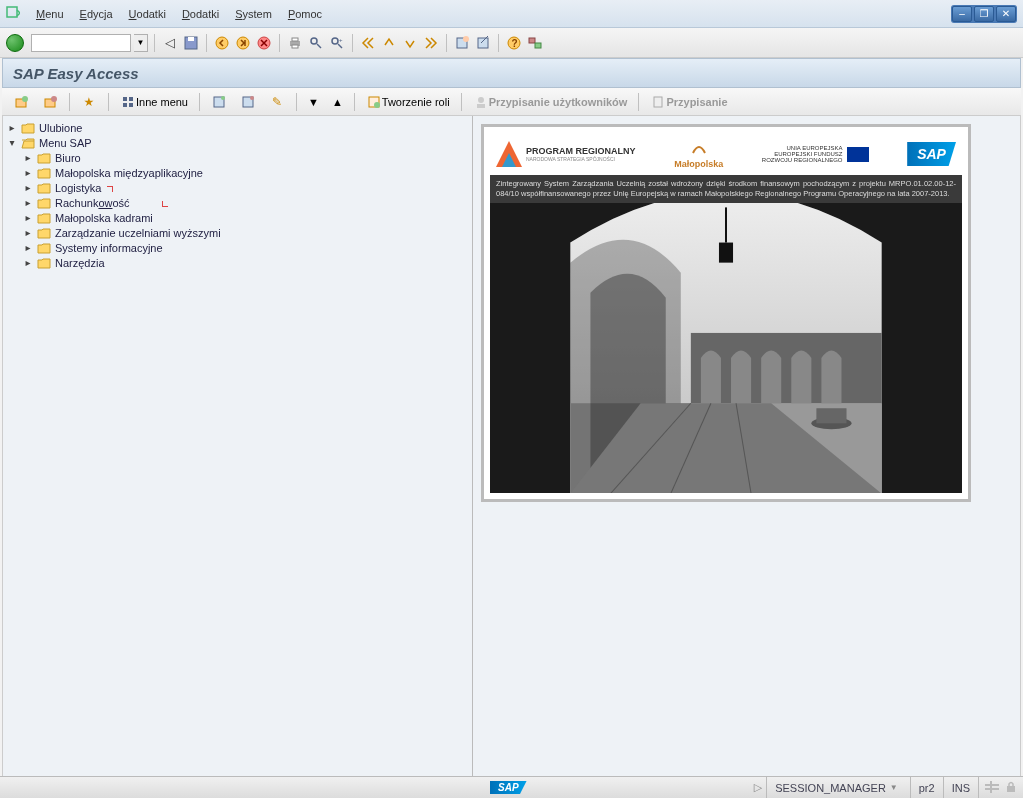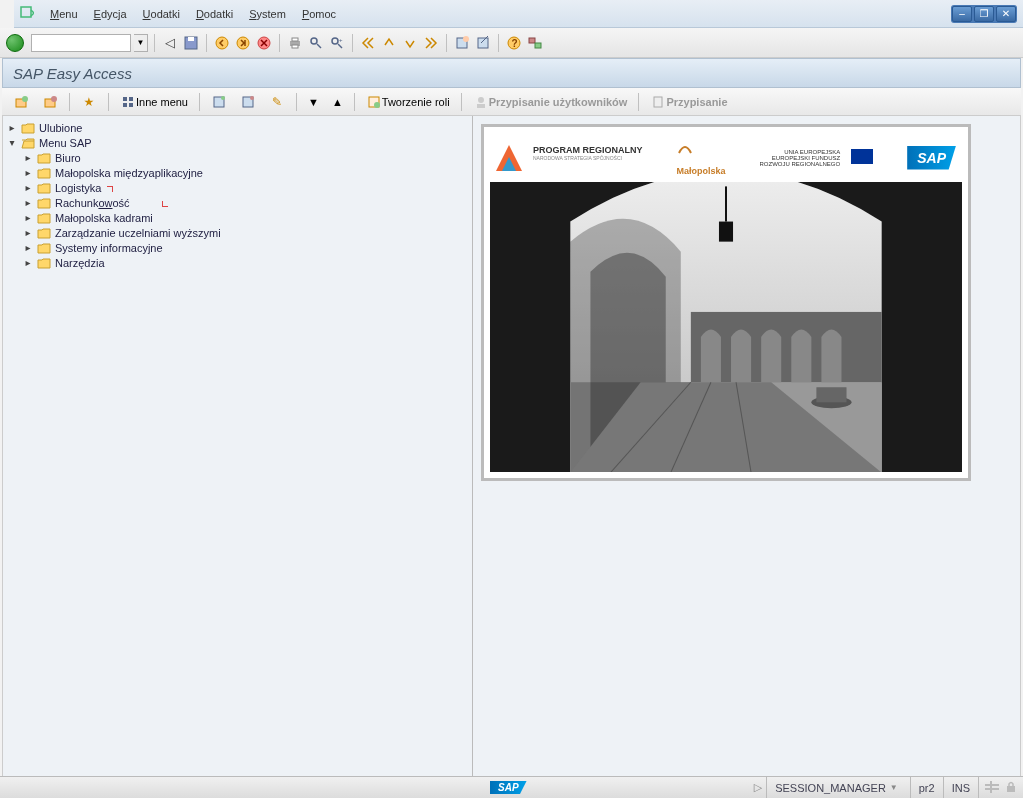--- a/index.html
+++ b/index.html
@@ -11,21 +11,20 @@
   background: #f2f2f2;
   overflow: hidden;
 }
 .titlebar {
   height: 28px;
   background: linear-gradient(to bottom, #e8eef5 0%, #d6e2ee 100%);
   display: flex;
   align-items: center;
   padding: 0 6px;
   border-bottom: 1px solid #b8c8d8;
-  margin-left: 14px;
 }
 .titlebar-icon { margin-right: 8px; color: #666; }
 .menubar-item {
   padding: 4px 8px;
   cursor: pointer;
   color: #333;
 }
 .menubar-item .underline { text-decoration: underline; }
 .window-controls {
   margin-left: auto;
@@ -105,21 +104,21 @@
   height: 30px;
   background: linear-gradient(to bottom, #e5eef7, #c8d8e8);
   display: flex;
   align-items: center;
   padding: 0 10px;
   border: 1px solid #b0c0d0;
   margin: 0 2px;
 }
 .titlebar2 .title {
   font-size: 15px;
-  font-weight: normal;
+  font-weight: bold;
   font-style: italic;
   color: #445566;
 }
 .app-toolbar {
   height: 28px;
   background: linear-gradient(to bottom, #f8f8f8, #e8e8e8);
   display: flex;
   align-items: center;
   padding: 0 6px;
   gap: 3px;
@@ -192,21 +191,22 @@
 }
 .logo-strip {
   background: #fff;
   display: flex;
   align-items: center;
   justify-content: space-between;
   padding: 6px;
 }
 .logo-box {
   display: flex;
-  gap: 11px;
+  align-items: center;
+  gap: 4px;
   font-size: 9px;
 }
 .logo-box.pr { color: #333; }
 .logo-box.mp { color: #c77d28; font-weight: bold; flex-direction: column; }
 .logo-box.eu { font-size: 6px; color: #333; text-align: right; }
 .eu-flag { width: 22px; height: 15px; background: #003399; position: relative; }
 .sap-logo {
   background: linear-gradient(to right, #0070b8, #00a0e8);
   color: #fff;
   font-weight: bold;
@@ -589,20 +589,21 @@
             <span>Małopolska</span>
           </div>
           <div class="logo-box eu">
             <div style="white-space:pre-line;line-height:1">UNIA EUROPEJSKA
 EUROPEJSKI FUNDUSZ
 ROZWOJU REGIONALNEGO</div>
             <div class="eu-flag"></div>
           </div>
           <div class="sap-logo">SAP</div>
         </div>
+        <div class="info-text">Zintegrowany System Zarządzania Uczelnią został wdrożony dzięki środkom finansowym pochodzącym z projektu MRPO.01.02.00-12-084/10 współfinansowanego przez Unię Europejską w ramach Małopolskiego Regionalnego Programu Operacyjnego na lata 2007-2013.</div>
         <div class="photo">
           <svg class="arch-svg" viewBox="0 0 470 290" preserveAspectRatio="xMidYMid slice">
             <rect width="470" height="290" fill="#333"></rect>
             <linearGradient id="sky" x1="0" y1="0" x2="0" y2="1">
                 <stop offset="0" stop-color="#eee"></stop>
                 <stop offset="1" stop-color="#bbb"></stop>
               </linearGradient>
 
             <path d="M80 290 L80 40 Q235 -60 390 40 L390 290 L470 290 L470 0 L0 0 L0 290 Z" fill="#1a1a1a"></path>
 

